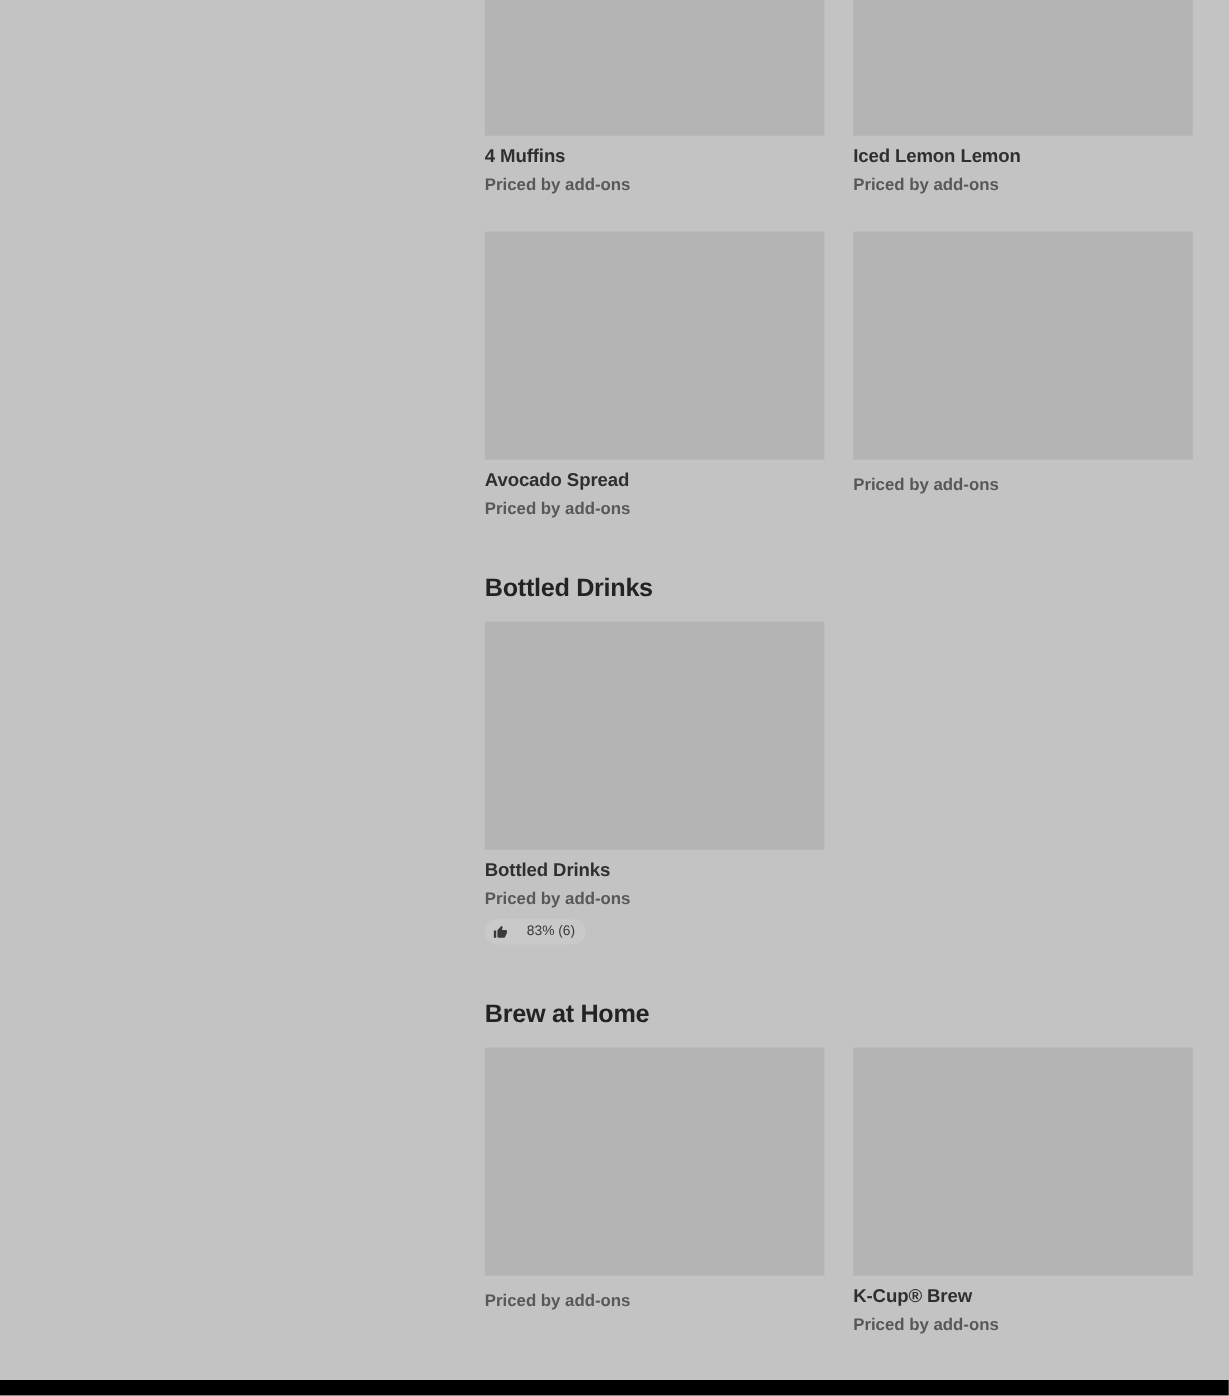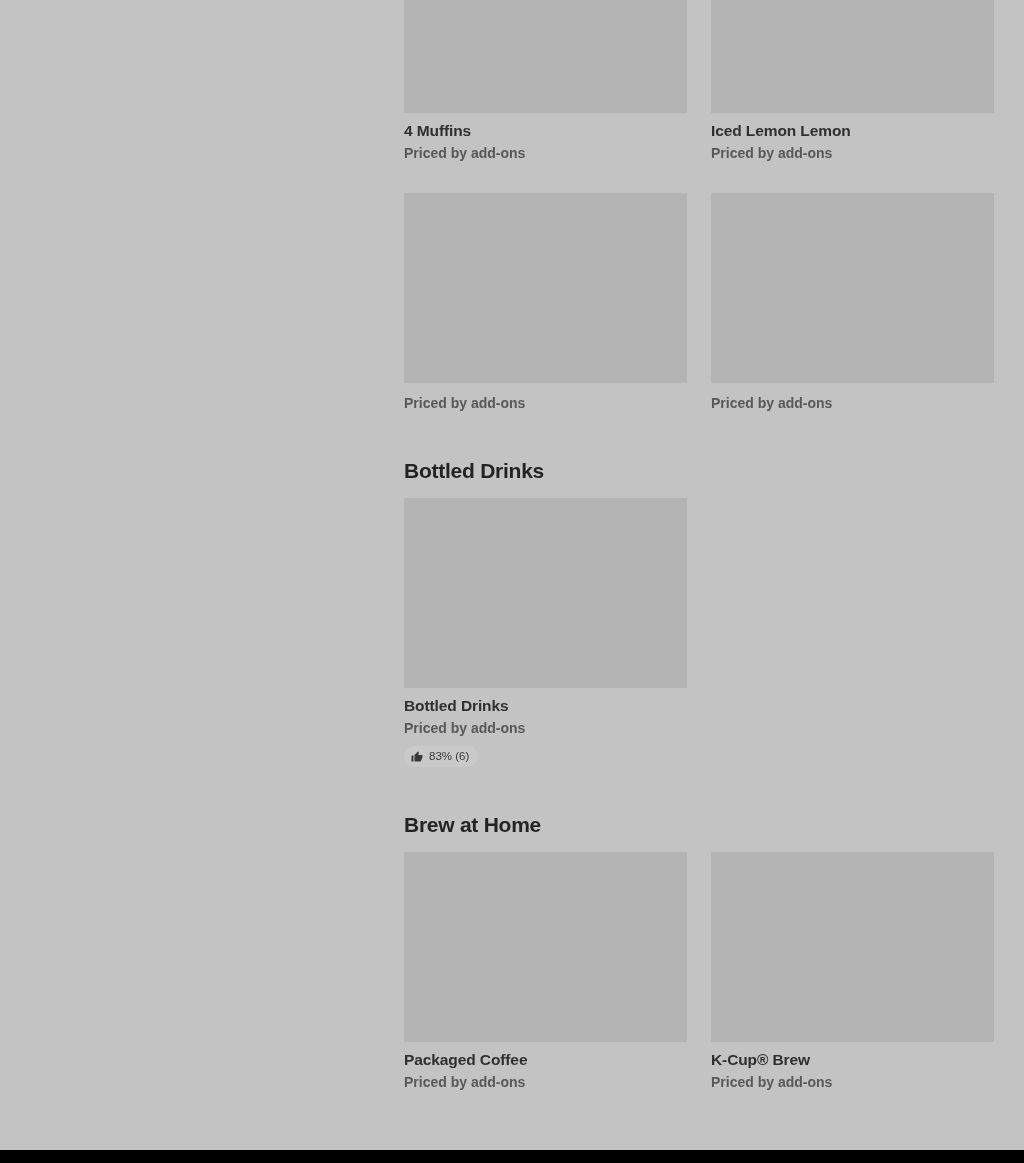--- a/index.html
+++ b/index.html
@@ -68,21 +68,21 @@
     line-height: 19px;
     font-weight: 700;
     color: #585858;
     margin-top: 3px;
   }
 
   
   .rating-pill {
     display: inline-flex;
     align-items: center;
-    gap: 6px;
+    gap: 16px;
     margin-top: 8px;
     padding: 3px 9px 3px 7px;
     border-radius: 12px;
     background: #c9c9c9;
     font-size: 11.5px;
     line-height: 15px;
     color: #3a3a3a;
     font-weight: 500;
   }
 
@@ -149,20 +149,21 @@
 
       </div>
 
       <div class="row-gap-1"></div>
 
       <div class="grid">
 
         <div class="card">
           <div class="card-thumb"></div>
           <div class="card-body">
+            <div class="card-title">Avocado Spread</div>
             <div class="card-sub">Priced by add-ons</div>
           </div>
         </div>
 
         <div class="card">
           <div class="card-thumb"></div>
           <div class="card-body">
             <div class="card-sub">Priced by add-ons</div>
           </div>
         </div>
@@ -202,21 +203,20 @@
 
       <div class="head-gap-top"></div>
       <h2 class="section-heading">Brew at Home</h2>
       <div class="head-gap-bot"></div>
 
       <div class="grid">
 
         <div class="card">
           <div class="card-thumb"></div>
           <div class="card-body">
-            <div class="card-title">Packaged Coffee</div>
             <div class="card-sub">Priced by add-ons</div>
           </div>
         </div>
 
         <div class="card">
           <div class="card-thumb"></div>
           <div class="card-body">
             <div class="card-title">K-Cup® Brew</div>
             <div class="card-sub">Priced by add-ons</div>
           </div>

